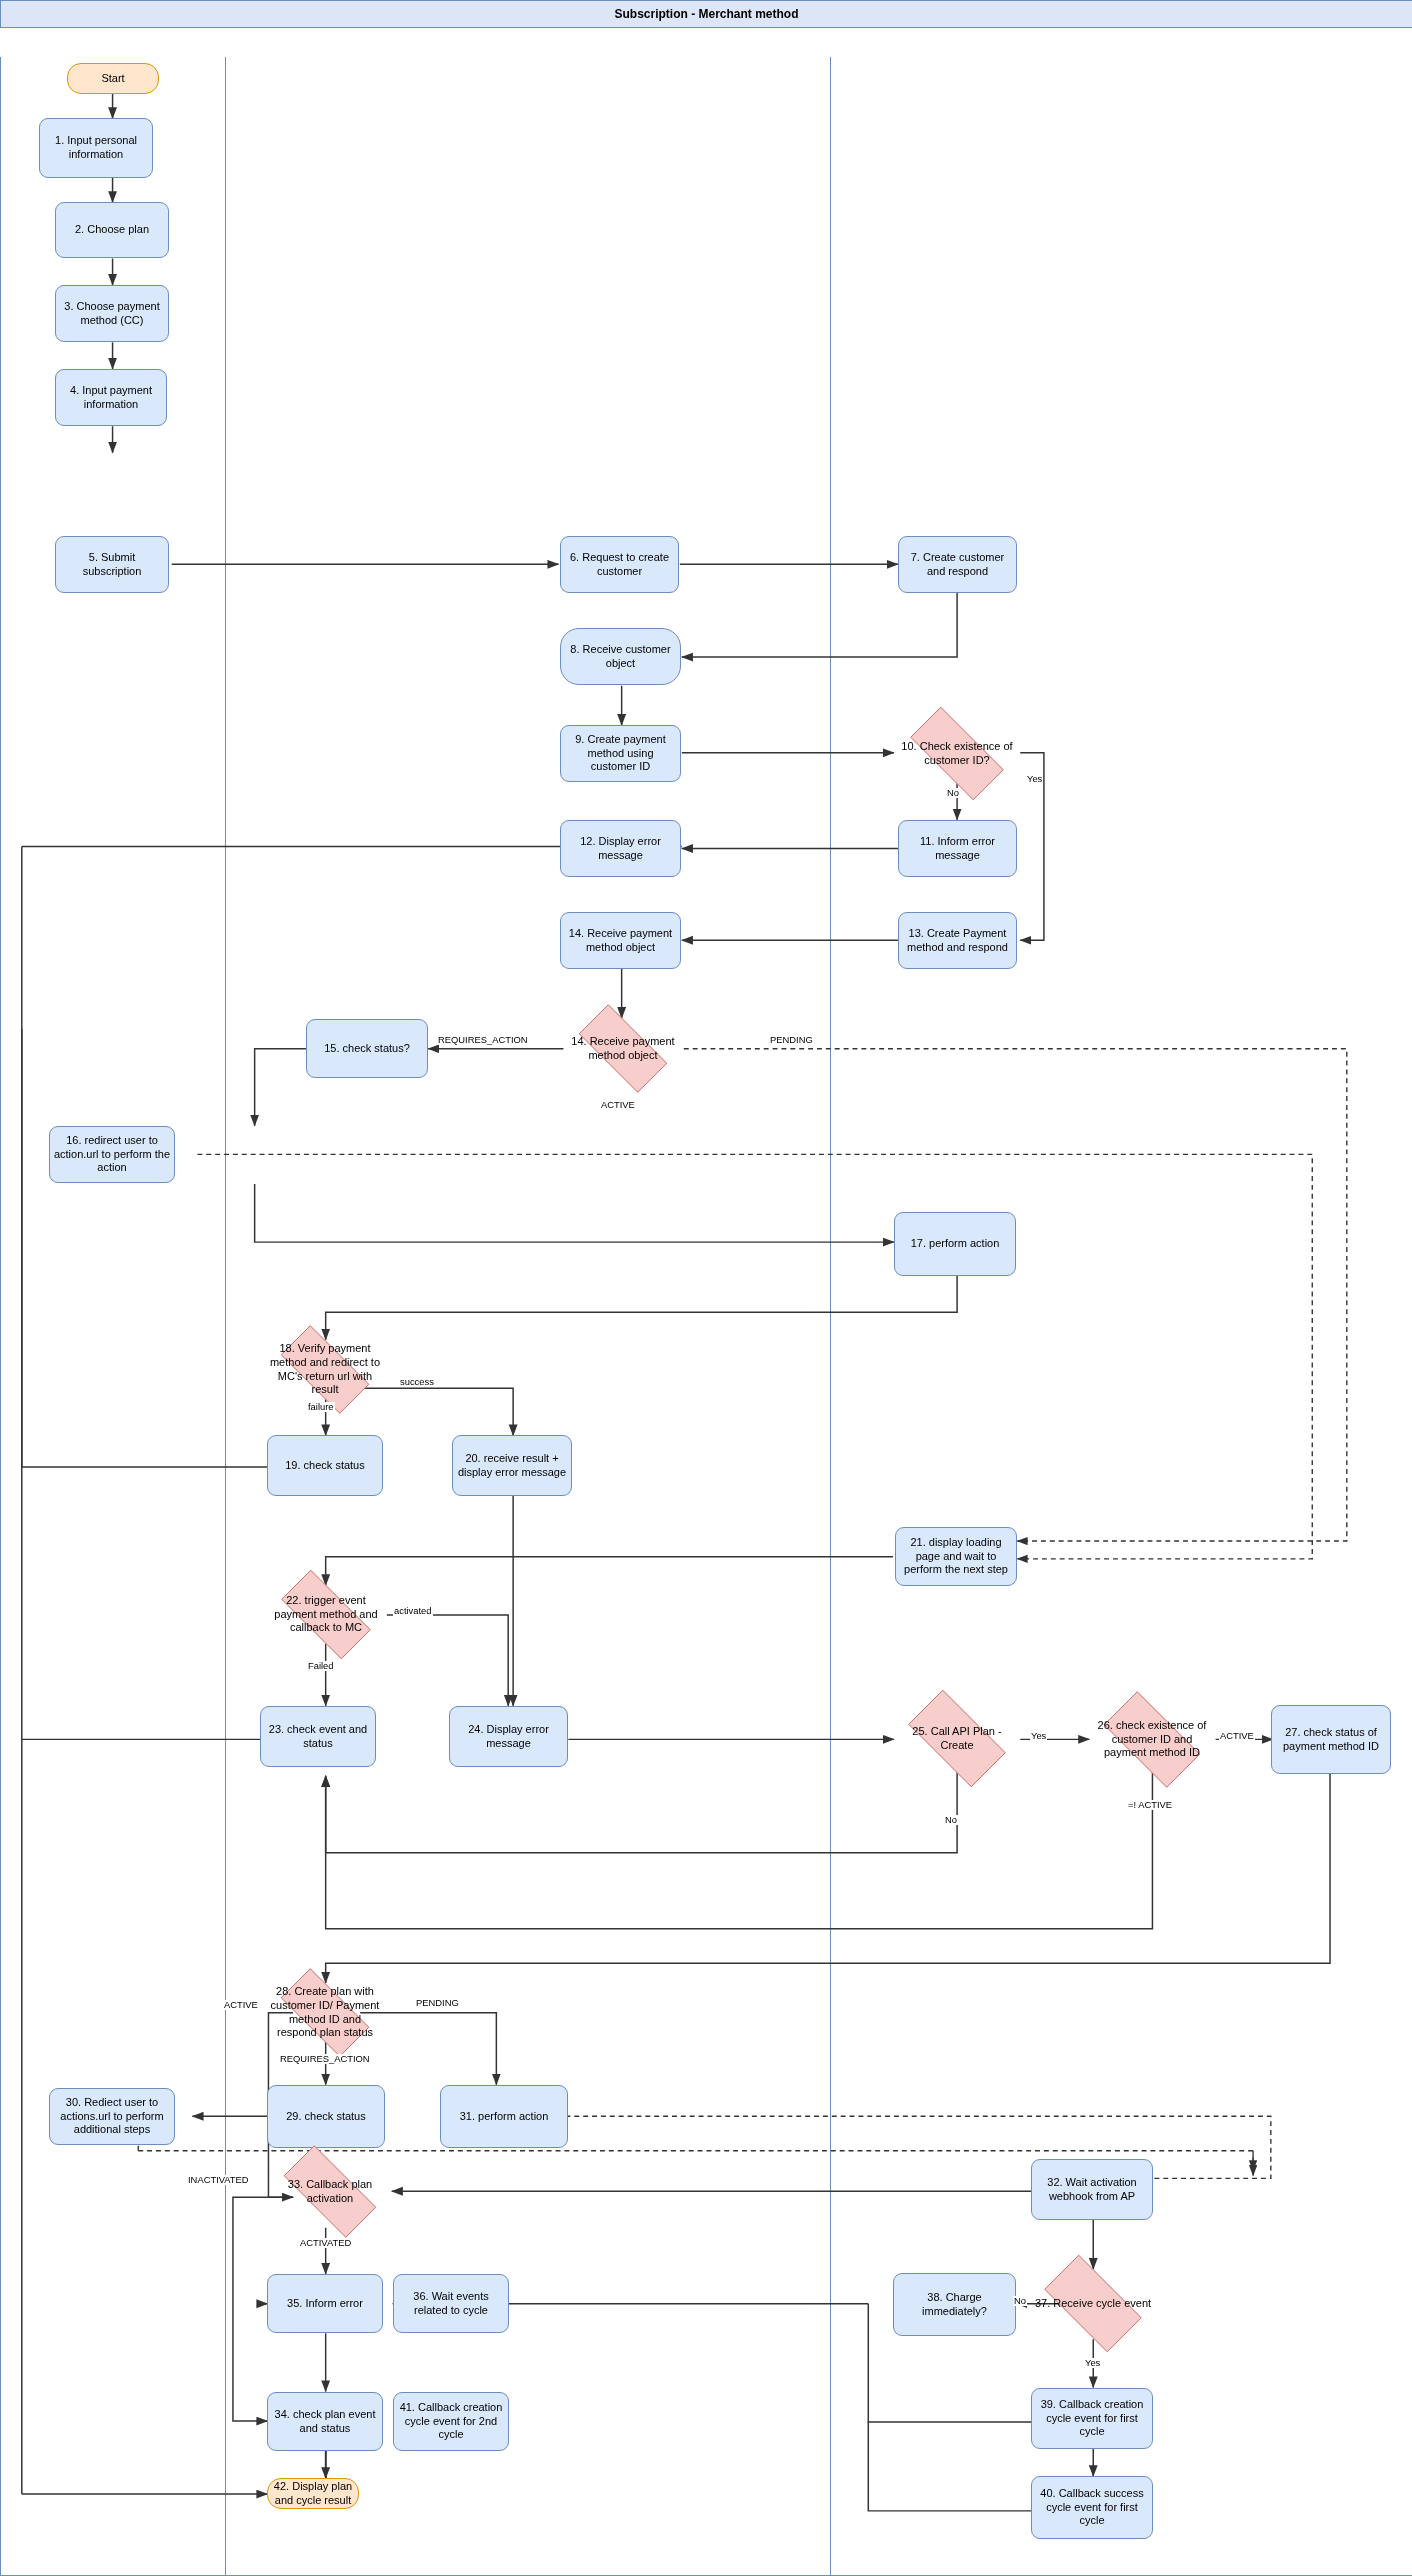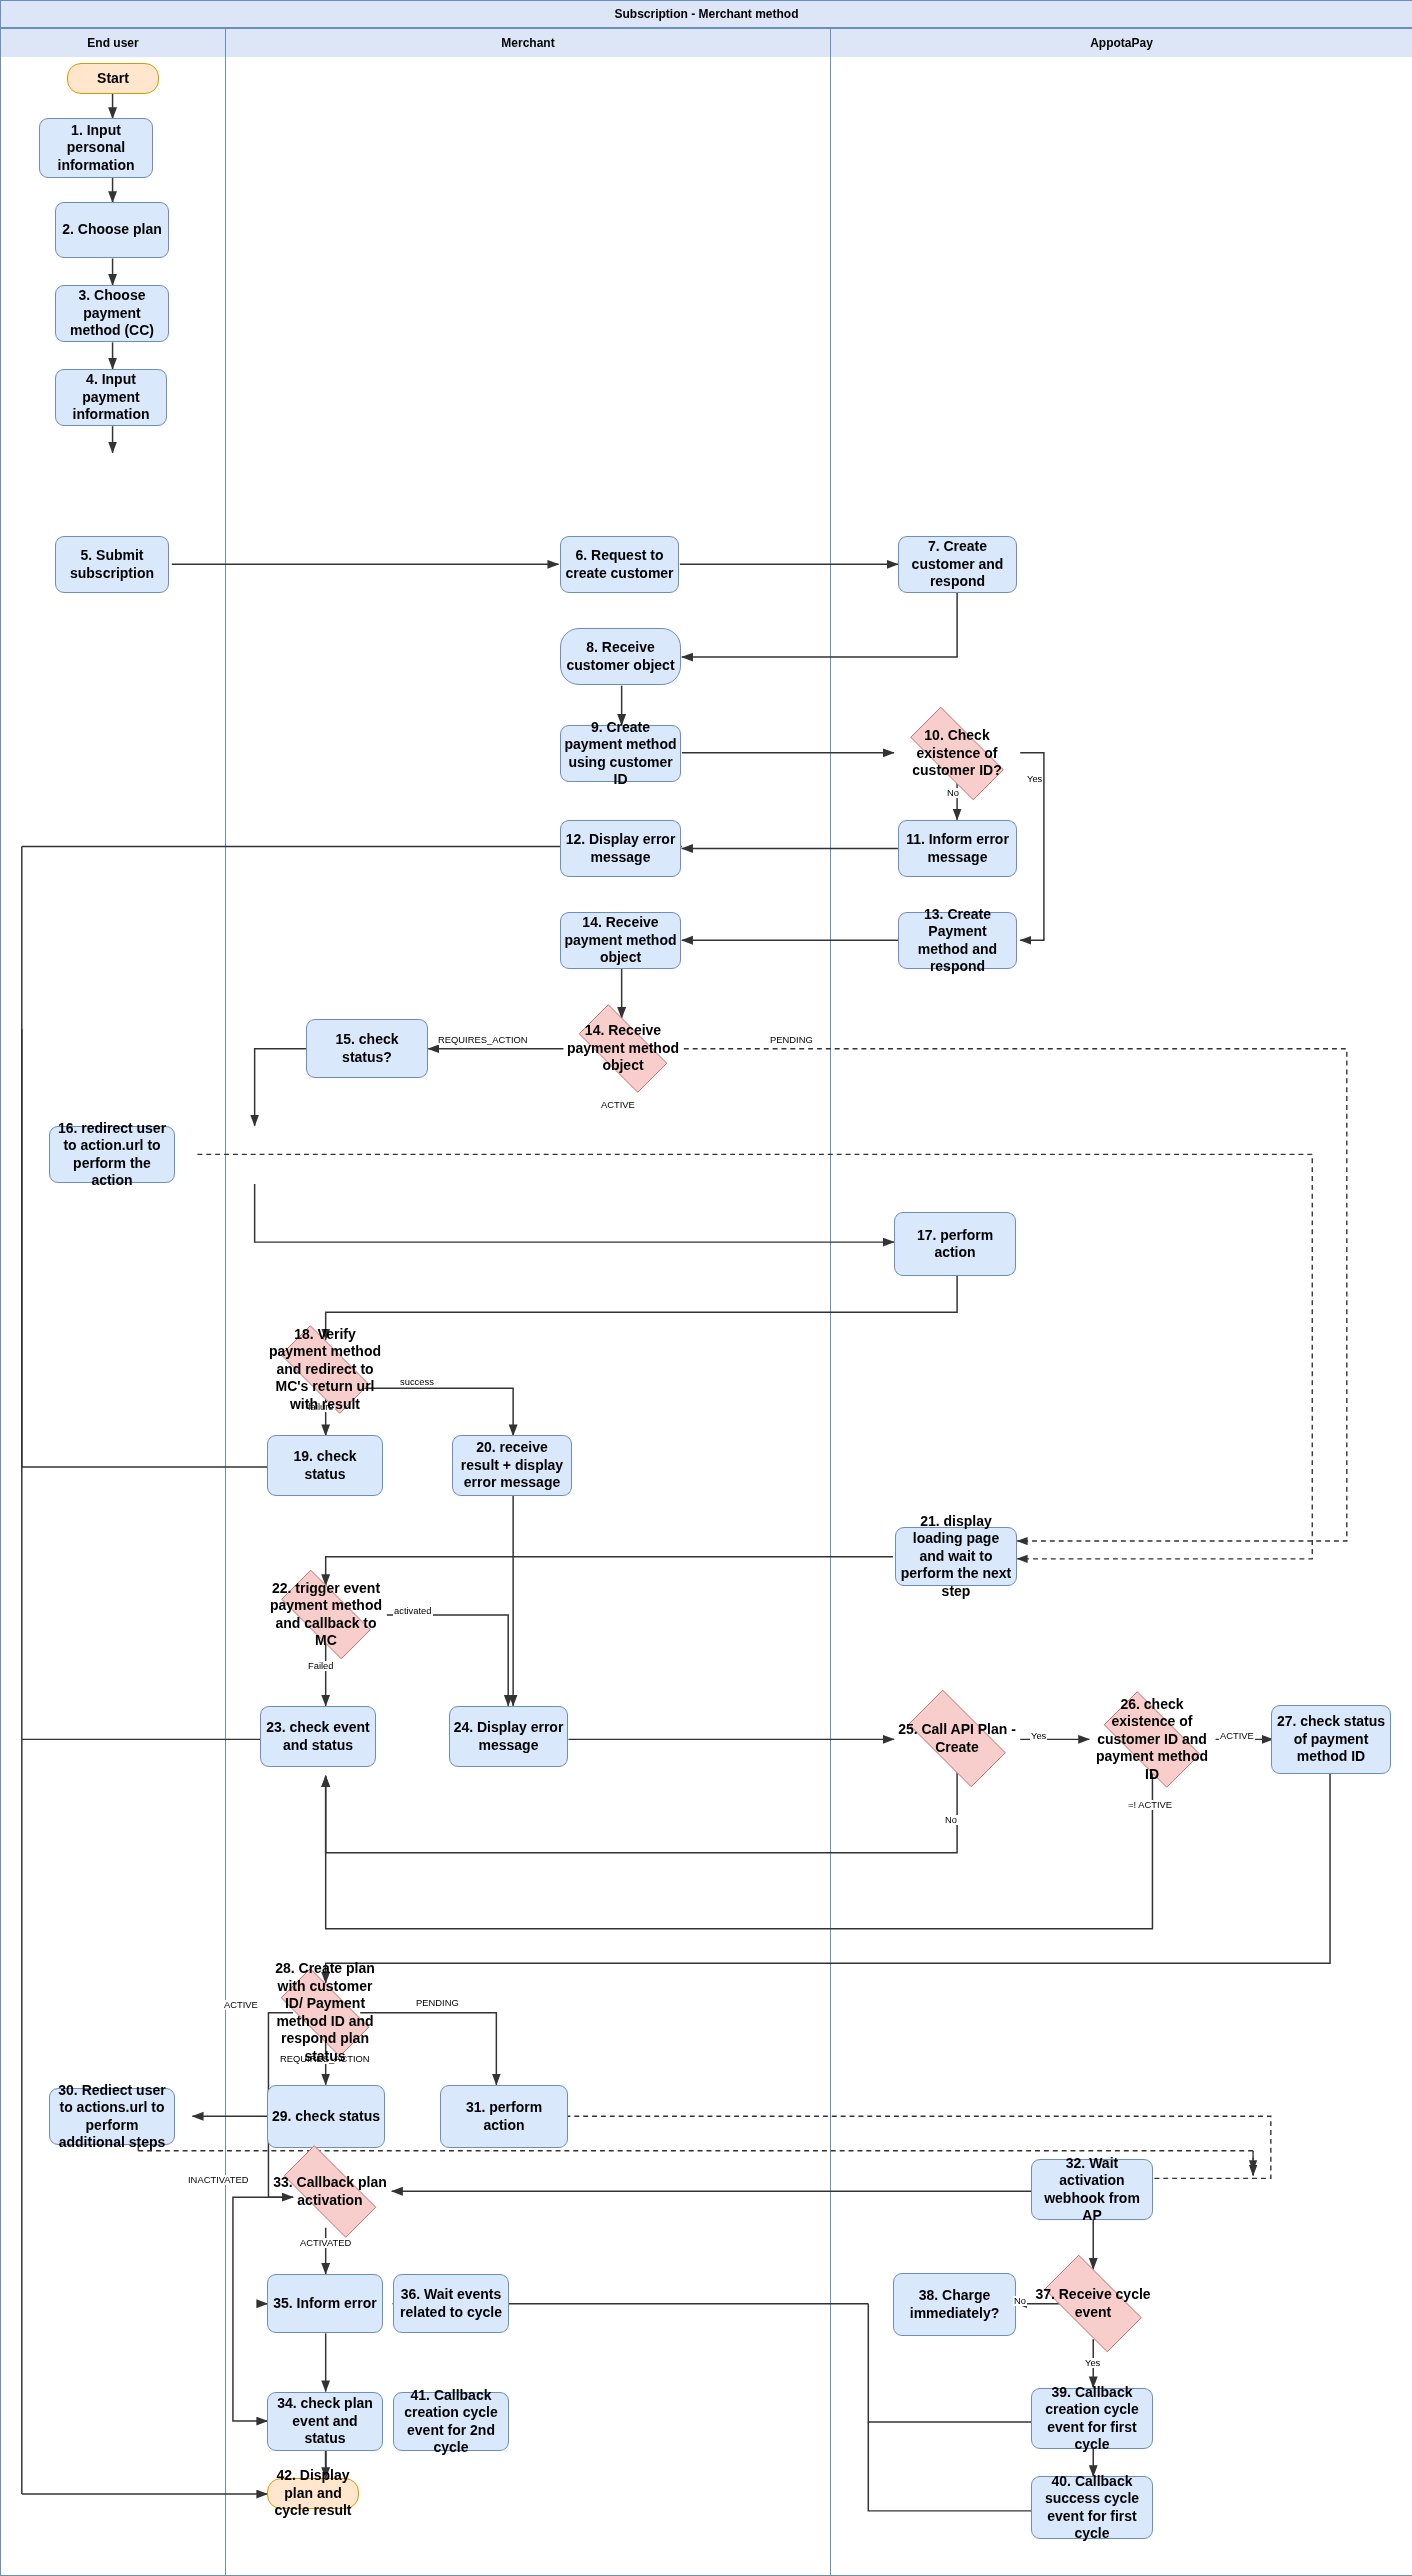--- a/index.html
+++ b/index.html
@@ -26,23 +26,22 @@
     border-left:1px solid #6c8ebf; border-right:1px solid #6c8ebf;
     border-bottom:1px solid #6c8ebf;
     background:#fff;
   }
 
   
   .node {
     position:absolute;
     display:flex; align-items:center; justify-content:center;
     text-align:center;
-    font-size:14px; line-height:1.25; color:#000;
+    font-size:11px; line-height:1.25; color:#000;
     padding:2px 3px;
-    font-weight:bold;
   }
   .proc {
     background:#dae8fc; border:1px solid #6c8ebf; border-radius:9px;
   }
   .term {
     background:#ffe6cc; border:1px solid #d79b00; border-radius:14px;
   }
   .dec { background:transparent; border:none; }
   .dec .dec-shape {
     position:absolute; left:0; top:0; width:100%; height:100%;
@@ -60,25 +59,20 @@
   }
   svg.wires { position:absolute; left:0; top:0; width:1413px; height:2576px; pointer-events:none; }
 </style>
 </head>
 <body>
 
 <div id="page">
 
   <div class="lane-title">Subscription - Merchant method</div>
 
-  <div class="lane-hdr-row">
-    <div class="lane-hdr" style="left:0;width:226px;">End user</div>
-    <div class="lane-hdr" style="left:225px;width:606px;">Merchant</div>
-    <div class="lane-hdr" style="left:830px;width:583px;">AppotaPay</div>
-  </div>
 
   <div class="lane-body" style="left:0;width:226px;"></div>
   <div class="lane-body" style="left:225px;width:606px;"></div>
   <div class="lane-body" style="left:830px;width:583px;"></div>
 
   <svg class="wires" viewBox="0 0 1432 2611">
     <defs>
       <marker id="ah" markerWidth="9" markerHeight="9" refX="7.5" refY="3" orient="auto" markerUnits="strokeWidth">
         <path d="M0,0 L8,3 L0,6 z" fill="#333"></path>
       </marker>

